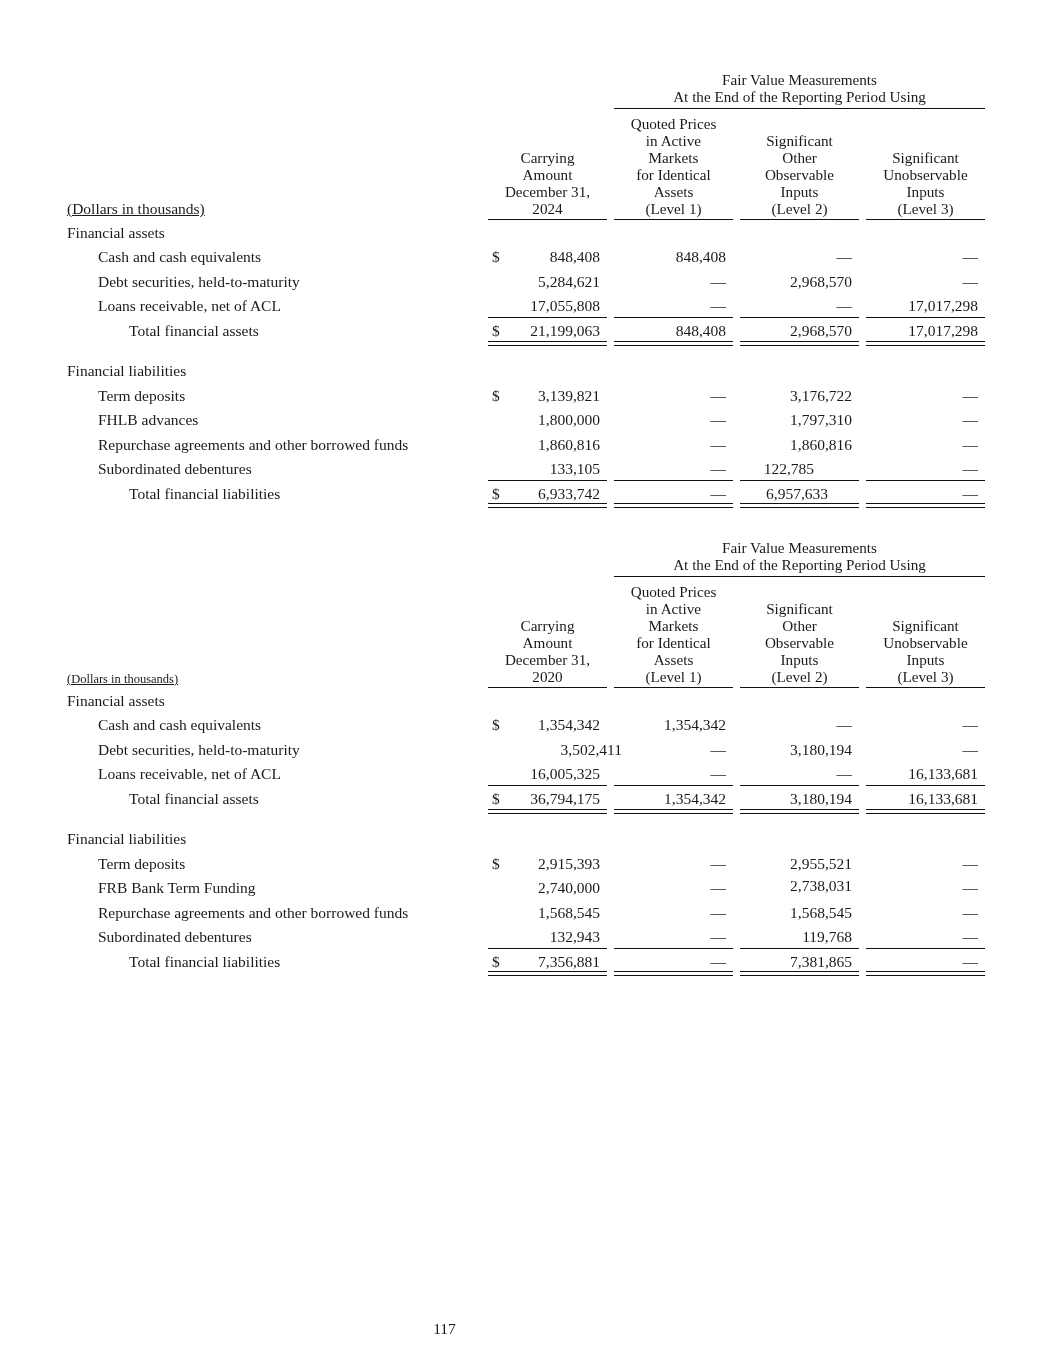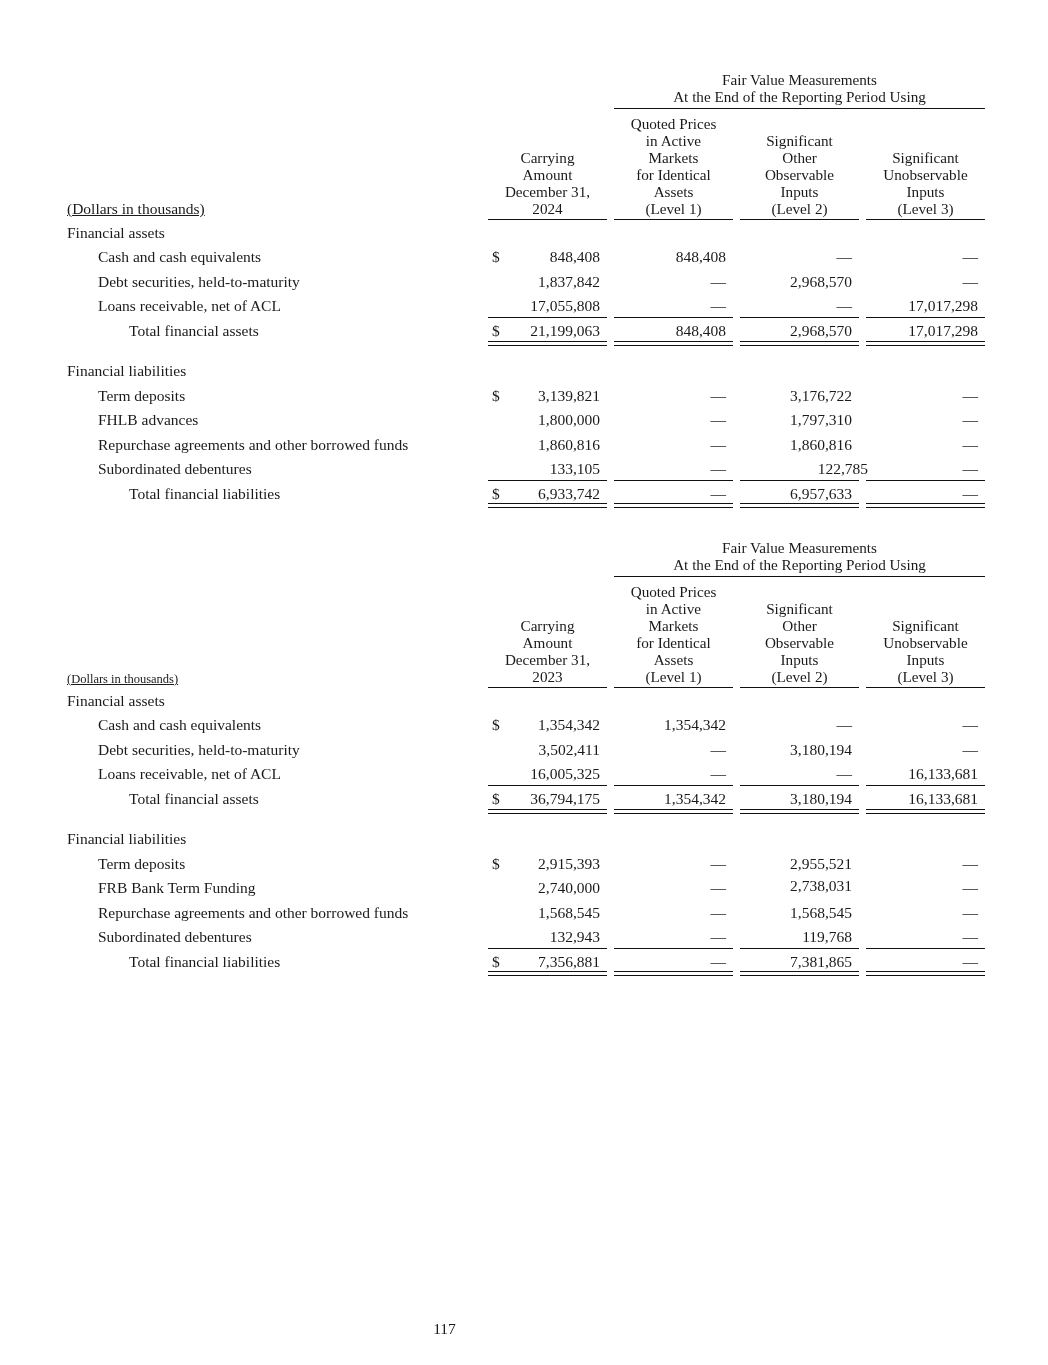--- a/index.html
+++ b/index.html
@@ -68,21 +68,21 @@
     <div class="abs txt" style="left:98px; top:248px;">Cash and cash equivalents</div>
     <div class="abs cell" style="left:492px; top:248px;">$</div>
     <div class="abs cell num" style="left:490px; top:248px;">848,408</div>
     <div class="abs cell num" style="left:616px; top:248px;">848,408</div>
     <div class="abs cell num" style="left:742px; top:248px;">—</div>
     <div class="abs cell num" style="left:868px; top:248px;">—</div>
   </div>
 
   <div>
     <div class="abs txt" style="left:98px; top:273px;">Debt securities, held-to-maturity</div>
-    <div class="abs cell num" style="left:490px; top:273px;">1,837,842</div>
+    <div class="abs cell num" style="left:490px; top:273px;">5,284,621</div>
     <div class="abs cell num" style="left:616px; top:273px;">—</div>
     <div class="abs cell num" style="left:742px; top:273px;">2,968,570</div>
     <div class="abs cell num" style="left:868px; top:273px;">—</div>
   </div>
 
   <div>
     <div class="abs txt" style="left:98px; top:297px;">Loans receivable, net of ACL</div>
     <div class="abs cell num" style="left:490px; top:297px;">17,055,808</div>
     <div class="abs cell num" style="left:616px; top:297px;">—</div>
     <div class="abs cell num" style="left:742px; top:297px;">—</div>
@@ -127,53 +127,53 @@
     <div class="abs txt" style="left:98px; top:436px;">Repurchase agreements and other borrowed funds</div>
     <div class="abs cell num" style="left:490px; top:436px;">1,860,816</div>
     <div class="abs cell num" style="left:616px; top:436px;">—</div>
     <div class="abs cell num" style="left:742px; top:436px;">1,860,816</div>
     <div class="abs cell num" style="left:868px; top:436px;">—</div>
   </div>
   <div>
     <div class="abs txt" style="left:98px; top:460px;">Subordinated debentures</div>
     <div class="abs cell num" style="left:490px; top:460px;">133,105</div>
     <div class="abs cell num" style="left:616px; top:460px;">—</div>
-    <div class="abs cell num" style="left:758px; top:460px;">122,785</div>
+    <div class="abs cell num" style="left:704px; top:460px;">122,785</div>
     <div class="abs cell num" style="left:868px; top:460px;">—</div>
   </div>
   <div class="rule" style="left:488px; width:119px; top:480px;"></div>
   <div class="rule" style="left:614px; width:119px; top:480px;"></div>
   <div class="rule" style="left:740px; width:119px; top:480px;"></div>
   <div class="rule" style="left:866px; width:119px; top:480px;"></div>
   <div>
     <div class="abs txt" style="left:129px; top:485px;">Total financial liabilities</div>
     <div class="abs cell" style="left:492px; top:485px;">$</div>
     <div class="abs cell num" style="left:490px; top:485px;">6,933,742</div>
     <div class="abs cell num" style="left:616px; top:485px;">—</div>
-    <div class="abs cell num" style="left:742px; top:485px;">6,957,633</div>
+    <div class="abs cell num" style="left:742px; top:485px;text-align:center;">6,957,633</div>
     <div class="abs cell num" style="left:868px; top:485px;">—</div>
   </div>
   <div class="dbl" style="left:488px; width:119px; top:503px;"></div>
   <div class="dbl" style="left:614px; width:119px; top:503px;"></div>
   <div class="dbl" style="left:740px; width:119px; top:503px;"></div>
   <div class="dbl" style="left:866px; width:119px; top:503px;"></div>
 </div>
 
 <div class="tbl" style="top:468px;">
   <div class="abs hdr" style="left:614px; width:371px; top:71px;">
     <div>Fair Value Measurements</div>
     <div>At the End of the Reporting Period Using</div>
   </div>
   <div class="rule" style="left:614px; width:371px; top:108px;"></div>
 
   <div class="abs hdr" style="left:488px; width:119px; top:149px;">
     <div>Carrying</div>
     <div>Amount</div>
     <div>December 31,</div>
-    <div>2023</div>
+    <div>2020</div>
   </div>
   <div class="abs hdr" style="left:614px; width:119px; top:115px;">
     <div>Quoted Prices</div>
     <div>in Active</div>
     <div>Markets</div>
     <div>for Identical</div>
     <div>Assets</div>
     <div>(Level 1)</div>
   </div>
   <div class="abs hdr" style="left:740px; width:119px; top:132px;">
@@ -201,21 +201,21 @@
   <div>
     <div class="abs txt" style="left:98px; top:248px;">Cash and cash equivalents</div>
     <div class="abs cell" style="left:492px; top:248px;">$</div>
     <div class="abs cell num" style="left:490px; top:248px;">1,354,342</div>
     <div class="abs cell num" style="left:616px; top:248px;">1,354,342</div>
     <div class="abs cell num" style="left:742px; top:248px;">—</div>
     <div class="abs cell num" style="left:868px; top:248px;">—</div>
   </div>
   <div>
     <div class="abs txt" style="left:98px; top:273px;">Debt securities, held-to-maturity</div>
-    <div class="abs cell num" style="left:490px; top:273px;">3,502,411</div>
+    <div class="abs cell num" style="left:512px; top:273px;">3,502,411</div>
     <div class="abs cell num" style="left:616px; top:273px;">—</div>
     <div class="abs cell num" style="left:742px; top:273px;">3,180,194</div>
     <div class="abs cell num" style="left:868px; top:273px;">—</div>
   </div>
   <div>
     <div class="abs txt" style="left:98px; top:297px;">Loans receivable, net of ACL</div>
     <div class="abs cell num" style="left:490px; top:297px;">16,005,325</div>
     <div class="abs cell num" style="left:616px; top:297px;">—</div>
     <div class="abs cell num" style="left:742px; top:297px;">—</div>
     <div class="abs cell num" style="left:868px; top:297px;">16,133,681</div>

